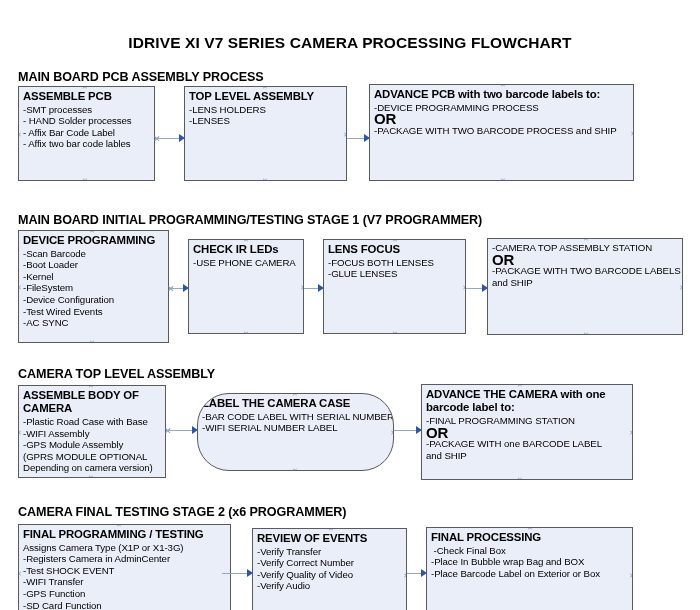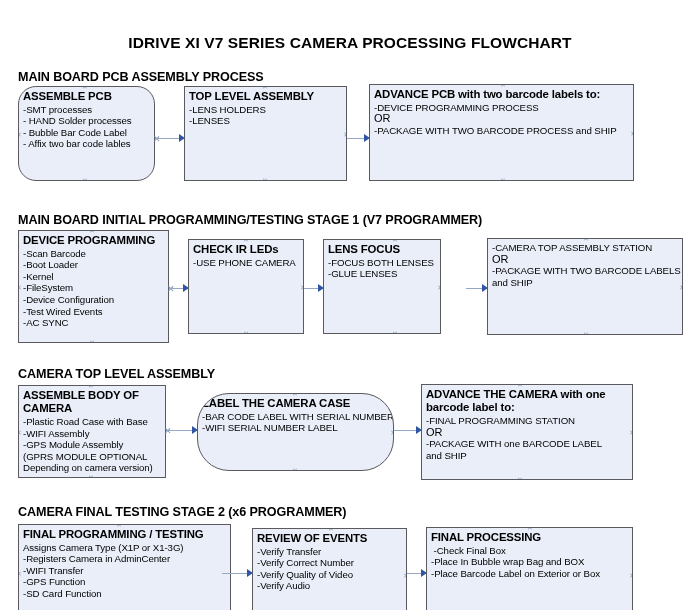--- a/index.html
+++ b/index.html
@@ -64,22 +64,22 @@
 
   .node-line {
     font-size: 9.7px;
     font-weight: normal;
     line-height: 11.6px;
     letter-spacing: -0.1px;
     white-space: pre;
   }
 
   .node-line.bold {
-    font-weight: normal;
-    font-size: 11px;
+    font-weight: bold;
+    font-size: 15px;
   }
 
   
   .connector {
     position: absolute;
     height: 10px;
   }
   .connector .shaft {
     position: absolute;
     left: 0;
@@ -121,25 +121,25 @@
 </style>
 </head>
 <body>
 
 <div id="chart-root">
 
   <div class="page-title">IDRIVE XI V7 SERIES CAMERA PROCESSING FLOWCHART</div>
 
   <div class="section-title" style="left:18px; top:49px;">MAIN BOARD PCB ASSEMBLY PROCESS</div>
 
-  <div class="node" style="left:18px; top:65px; width:137px; height:95px;border-radius:18px;">
+  <div class="node" style="left:18px; top:65px; width:137px; height:95px;">
     <div class="node-title">ASSEMBLE PCB</div>
     <div class="node-line">-SMT processes</div>
     <div class="node-line">- HAND Solder processes</div>
-    <div class="node-line">- Bubble Bar Code Label</div>
+    <div class="node-line">- Affix Bar Code Label</div>
     <div class="node-line">- Affix two bar code lables</div>
     <span class="handle" style="left:63px; top:-4px;">✕</span>
     <span class="handle" style="left:63px; bottom:-4px;">✕</span>
     <span class="handle" style="left:-3px; top:44px;">✕</span>
   </div>
 
   <div class="connector" style="left:155px; top:113px; width:29px;">
     <span class="tailmark">✕</span>
     <div class="shaft"></div>
     <div class="head"></div>
@@ -197,21 +197,21 @@
     <span class="handle" style="left:54px; top:-4px;">✕</span>
     <span class="handle" style="left:54px; bottom:-4px;">✕</span>
     <span class="handle" style="right:-3px; top:44px;">✕</span>
   </div>
 
   <div class="connector" style="left:304px; top:263px; width:19px;">
     <div class="shaft"></div>
     <div class="head"></div>
   </div>
 
-  <div class="node" style="left:323px; top:218px; width:118px; height:95px;">
+  <div class="node" style="left:323px; top:218px; width:143px; height:95px;">
     <div class="node-title">LENS FOCUS</div>
     <div class="node-line">-FOCUS BOTH LENSES</div>
     <div class="node-line">-GLUE LENSES</div>
     <span class="handle" style="left:68px; top:-4px;">✕</span>
     <span class="handle" style="left:68px; bottom:-4px;">✕</span>
     <span class="handle" style="right:-3px; top:44px;">✕</span>
   </div>
 
   <div class="connector" style="left:466px; top:263px; width:21px;">
     <div class="shaft"></div>
@@ -274,20 +274,21 @@
     <span class="handle" style="left:95px; bottom:-4px;">✕</span>
     <span class="handle" style="right:-3px; top:44px;">✕</span>
   </div>
 
   <div class="section-title" style="left:18px; top:484px;">CAMERA FINAL TESTING STAGE 2 (x6 PROGRAMMER)</div>
 
   <div class="node" style="left:18px; top:503px; width:213px; height:98px;">
     <div class="node-title">FINAL PROGRAMMING / TESTING</div>
     <div class="node-line">Assigns Camera Type (X1P or X1-3G)</div>
     <div class="node-line">-Registers Camera in AdminCenter</div>
+    <div class="node-line">-Test SHOCK EVENT</div>
     <div class="node-line">-WIFI Transfer</div>
     <div class="node-line">-GPS Function</div>
     <div class="node-line">-SD Card Function</div>
     <span class="handle" style="left:97px; top:-4px;">✕</span>
     <span class="handle" style="left:97px; bottom:-4px;">✕</span>
     <span class="handle" style="left:-3px; top:45px;">✕</span>
   </div>
 
   <div class="connector" style="left:222px; top:548px; width:30px;">
     <div class="shaft"></div>

